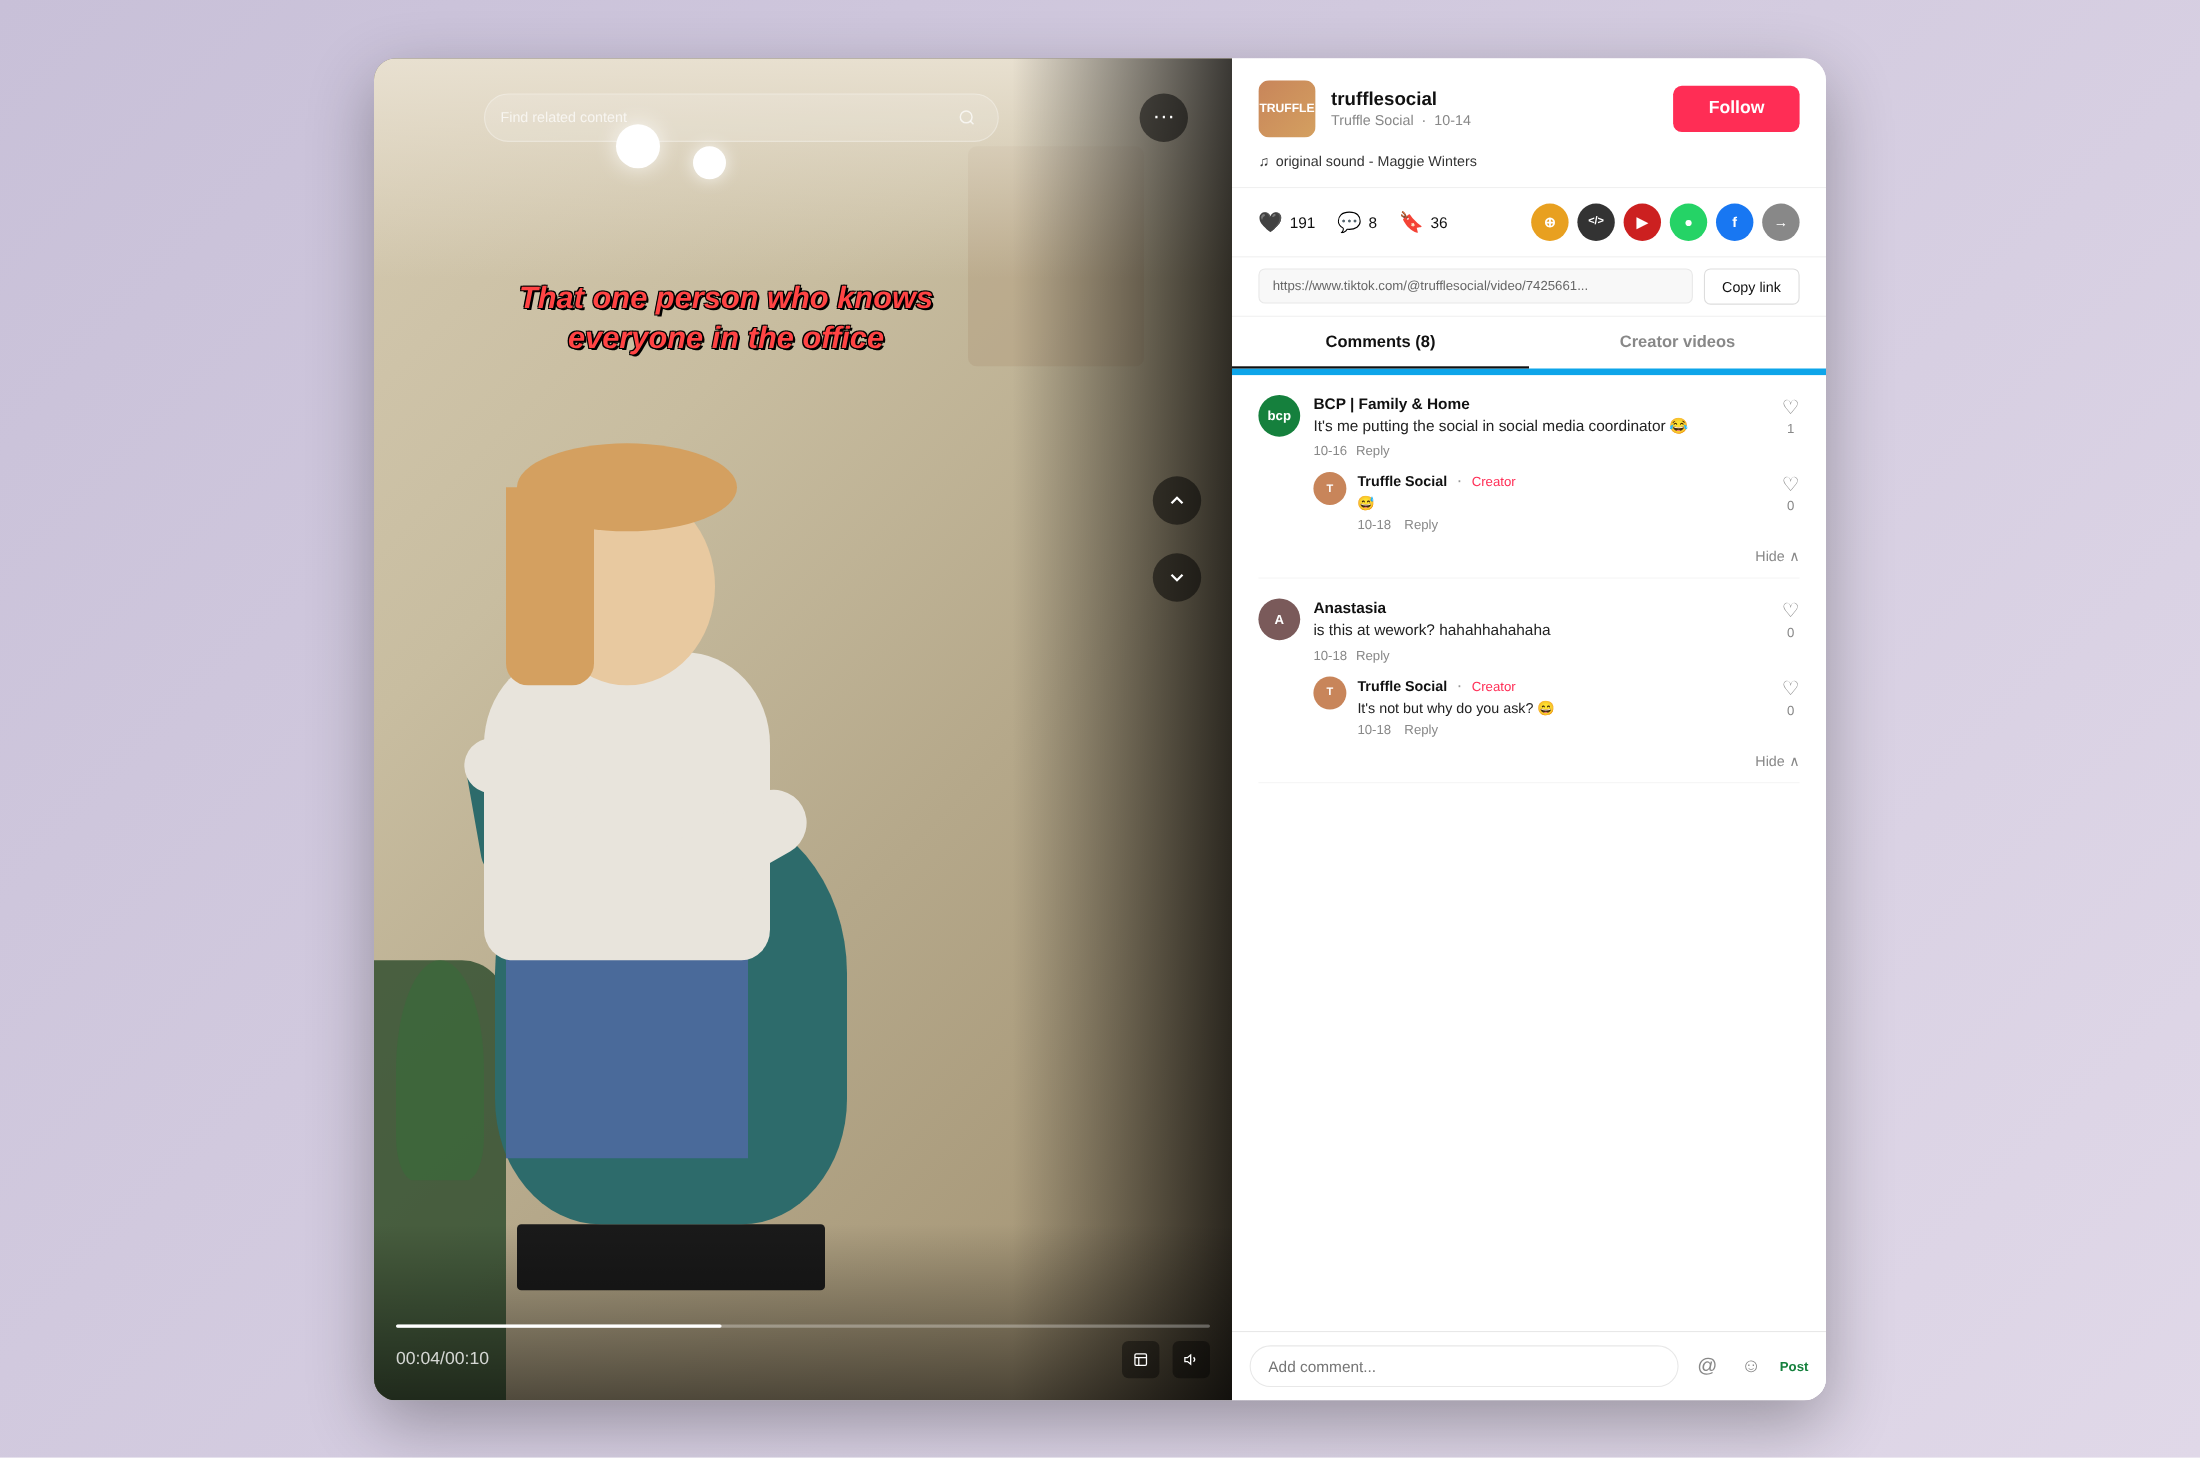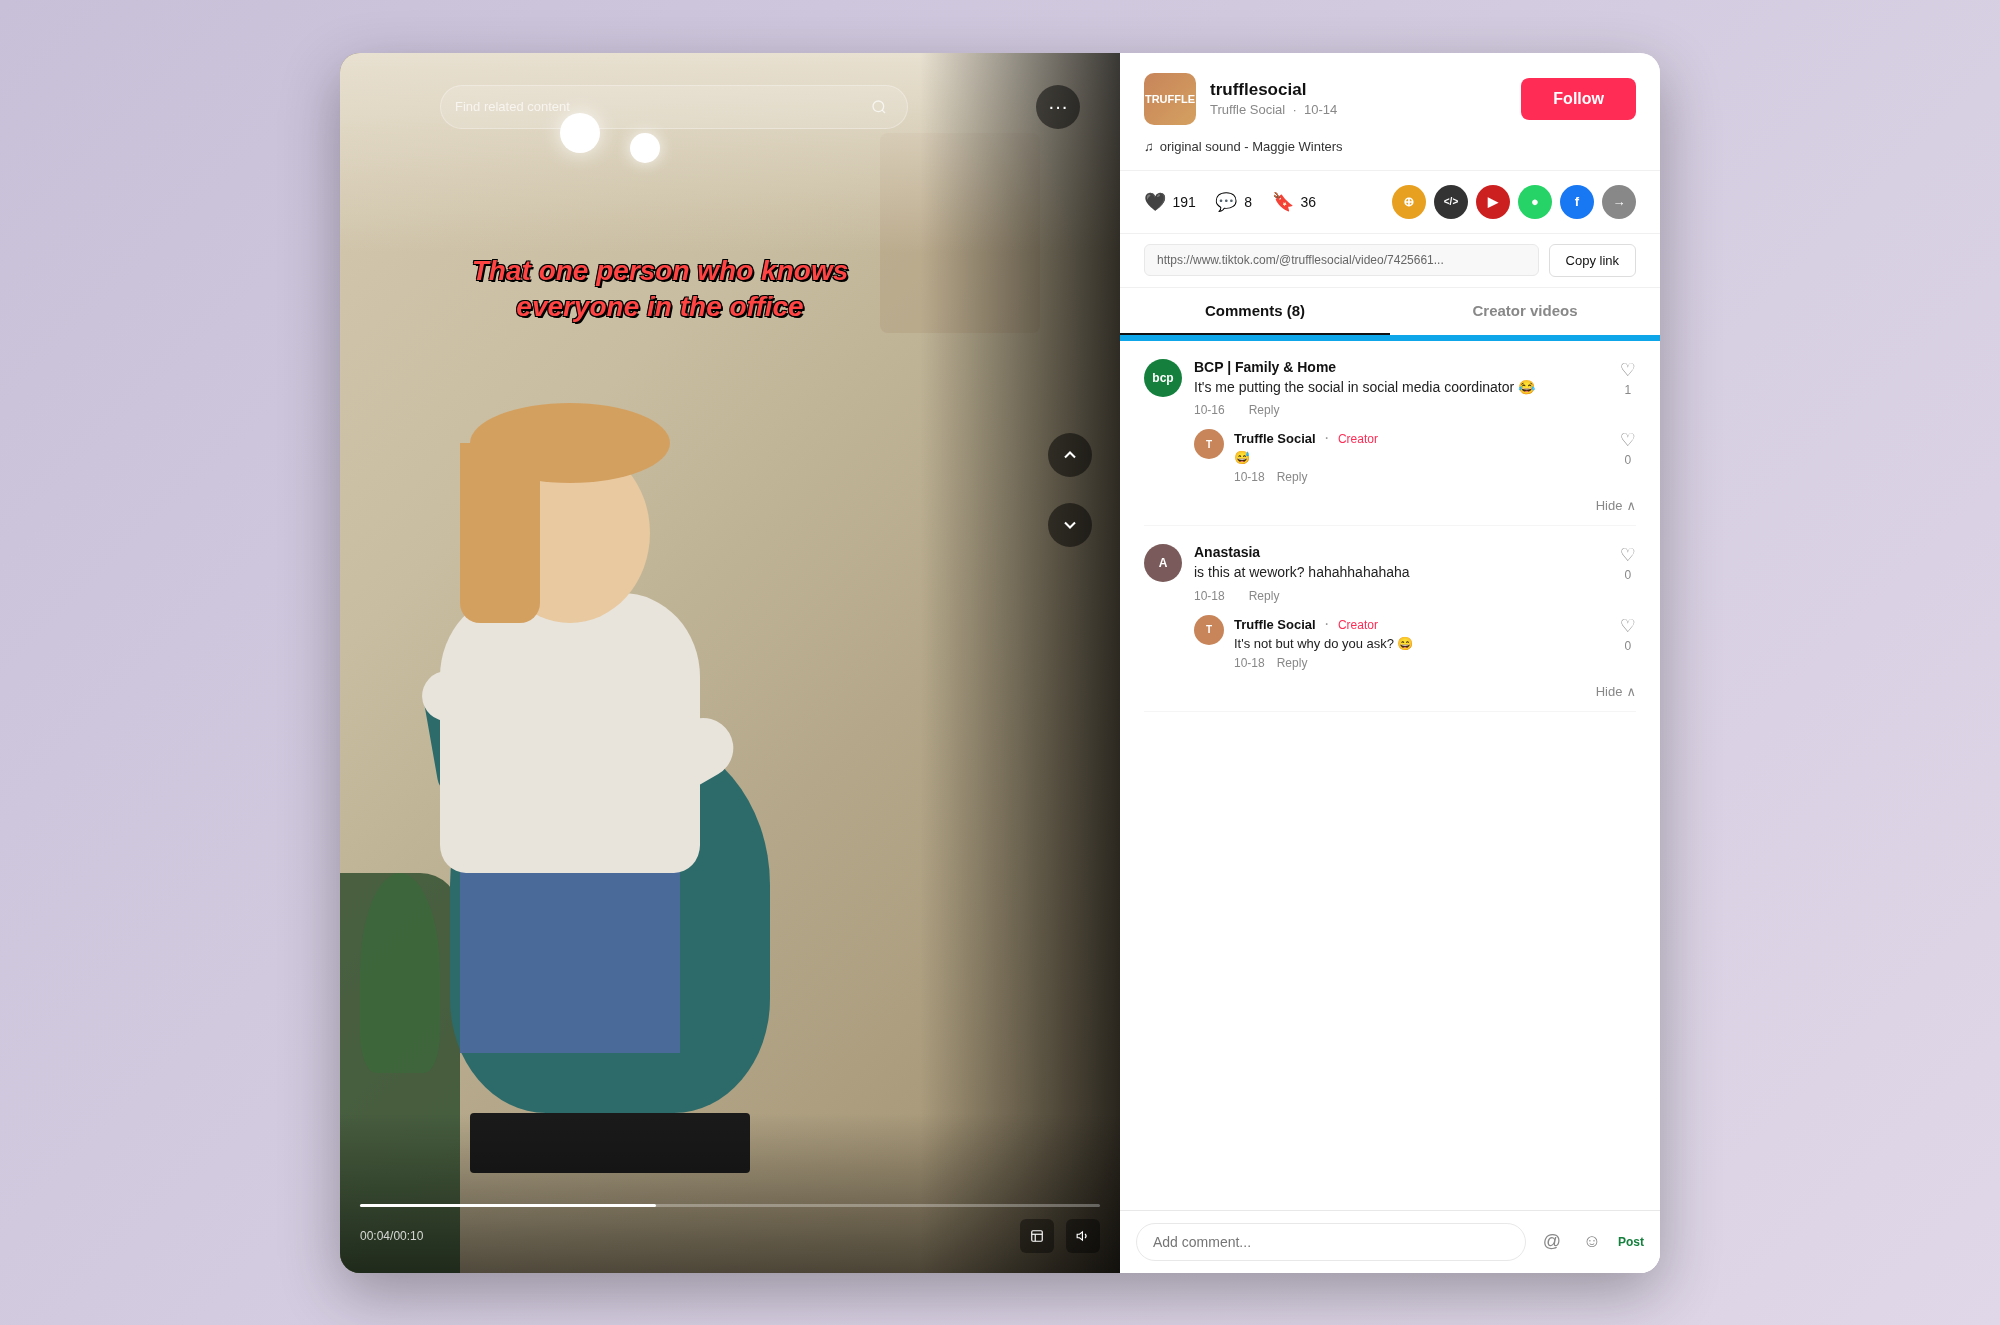--- a/index.html
+++ b/index.html
@@ -152,21 +152,21 @@
       background: white;
       border-radius: 2px;
     }
     .controls-row {
       display: flex;
       align-items: center;
       justify-content: space-between;
     }
     .time-display {
       color: rgba(255,255,255,0.8);
-      font-size: 12px;
+      font-size: 16px;
     }
     .ctrl-icons {
       display: flex;
       gap: 12px;
     }
     .ctrl-icon {
       width: 34px;
       height: 34px;
       background: rgba(0,0,0,0.4);
       border-radius: 6px;
@@ -385,21 +385,21 @@
     }
     .comment-text {
       font-size: 14px;
       color: #222;
       line-height: 1.4;
       margin-bottom: 6px;
     }
     .comment-meta {
       display: flex;
       align-items: center;
-      gap: 24px;
+      gap: 8px;
       font-size: 12px;
       color: #888;
     }
     .reply-link {
       font-size: 12px;
       color: #888;
       cursor: pointer;
     }
     .comment-like {
       display: flex;

